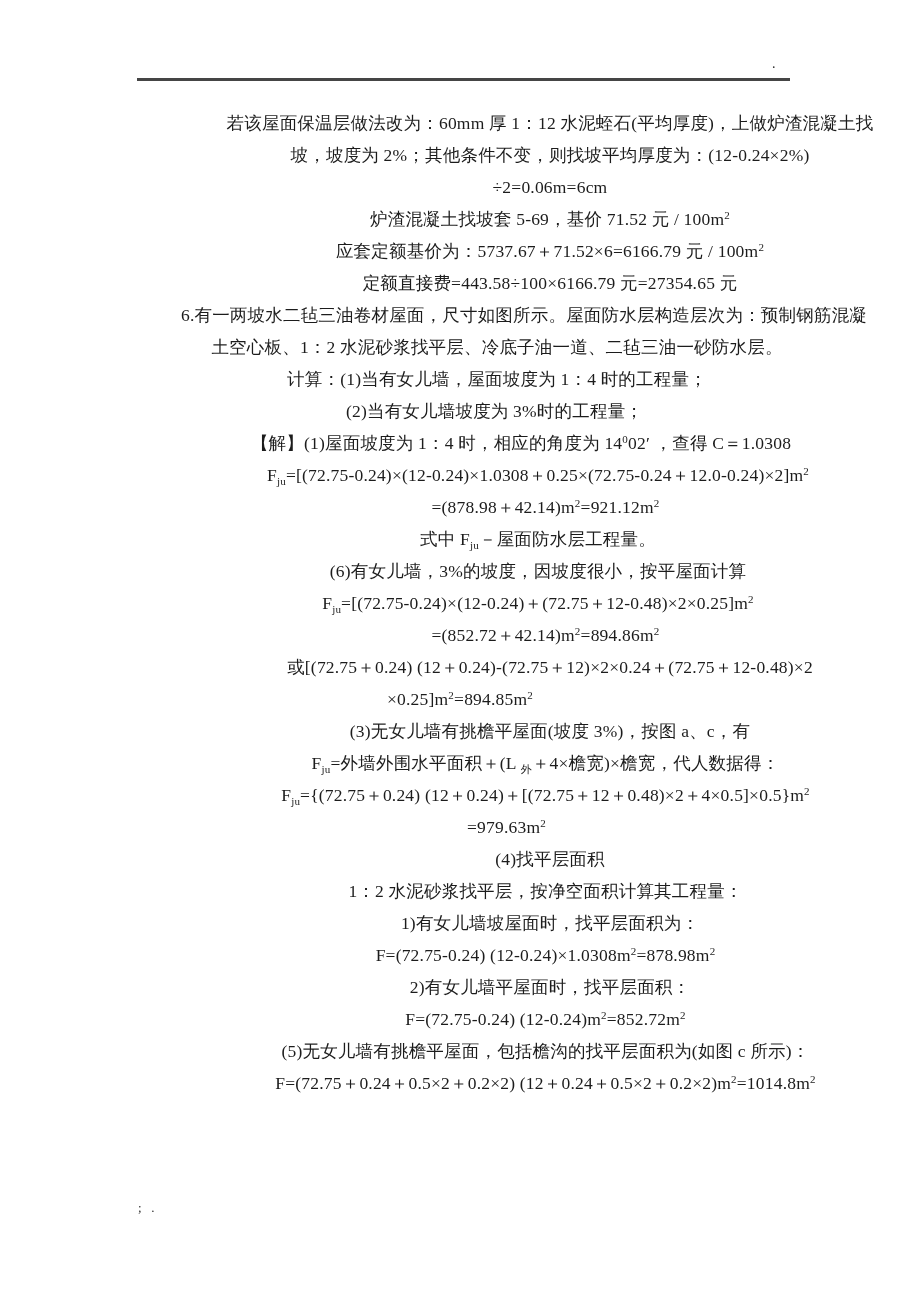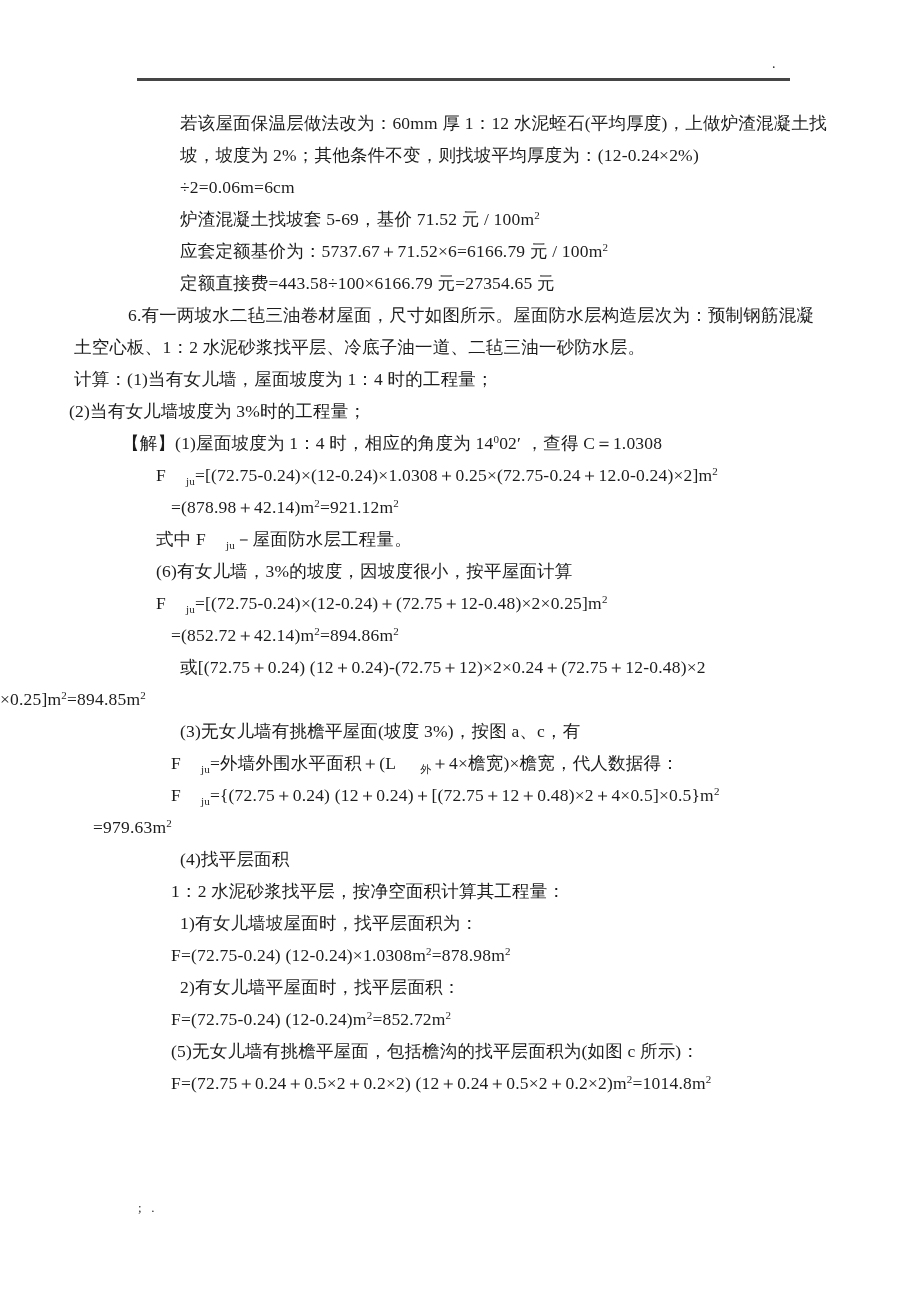--- a/index.html
+++ b/index.html
@@ -33,22 +33,23 @@
     top: 107px;
     left: 0;
     width: 920px;
   }
   .line {
     height: 32px;
     line-height: 32px;
     font-size: 17.5px;
     white-space: pre;
     letter-spacing: 0.2px;
+    text-align: center;
   }
-  .line sub { font-size: 11px; vertical-align: -4px; line-height: 0; margin-left: 20px; }
+  .line sub { font-size: 11px; vertical-align: -4px; line-height: 0; }
   .line sup { font-size: 11px; vertical-align: 6px; line-height: 0; }
   
   .ind-a { margin-left: 180px; }  
   .ind-b { margin-left: 128px; }  
   .ind-c { margin-left: 74px; }  
   .ind-d { margin-left: 69px; }  
   .ind-e { margin-left: 122px; }  
   .ind-f { margin-left: 156px; }  
   .ind-g { margin-left: 171px; }  
   .ind-h { margin-left: 93px; }  

